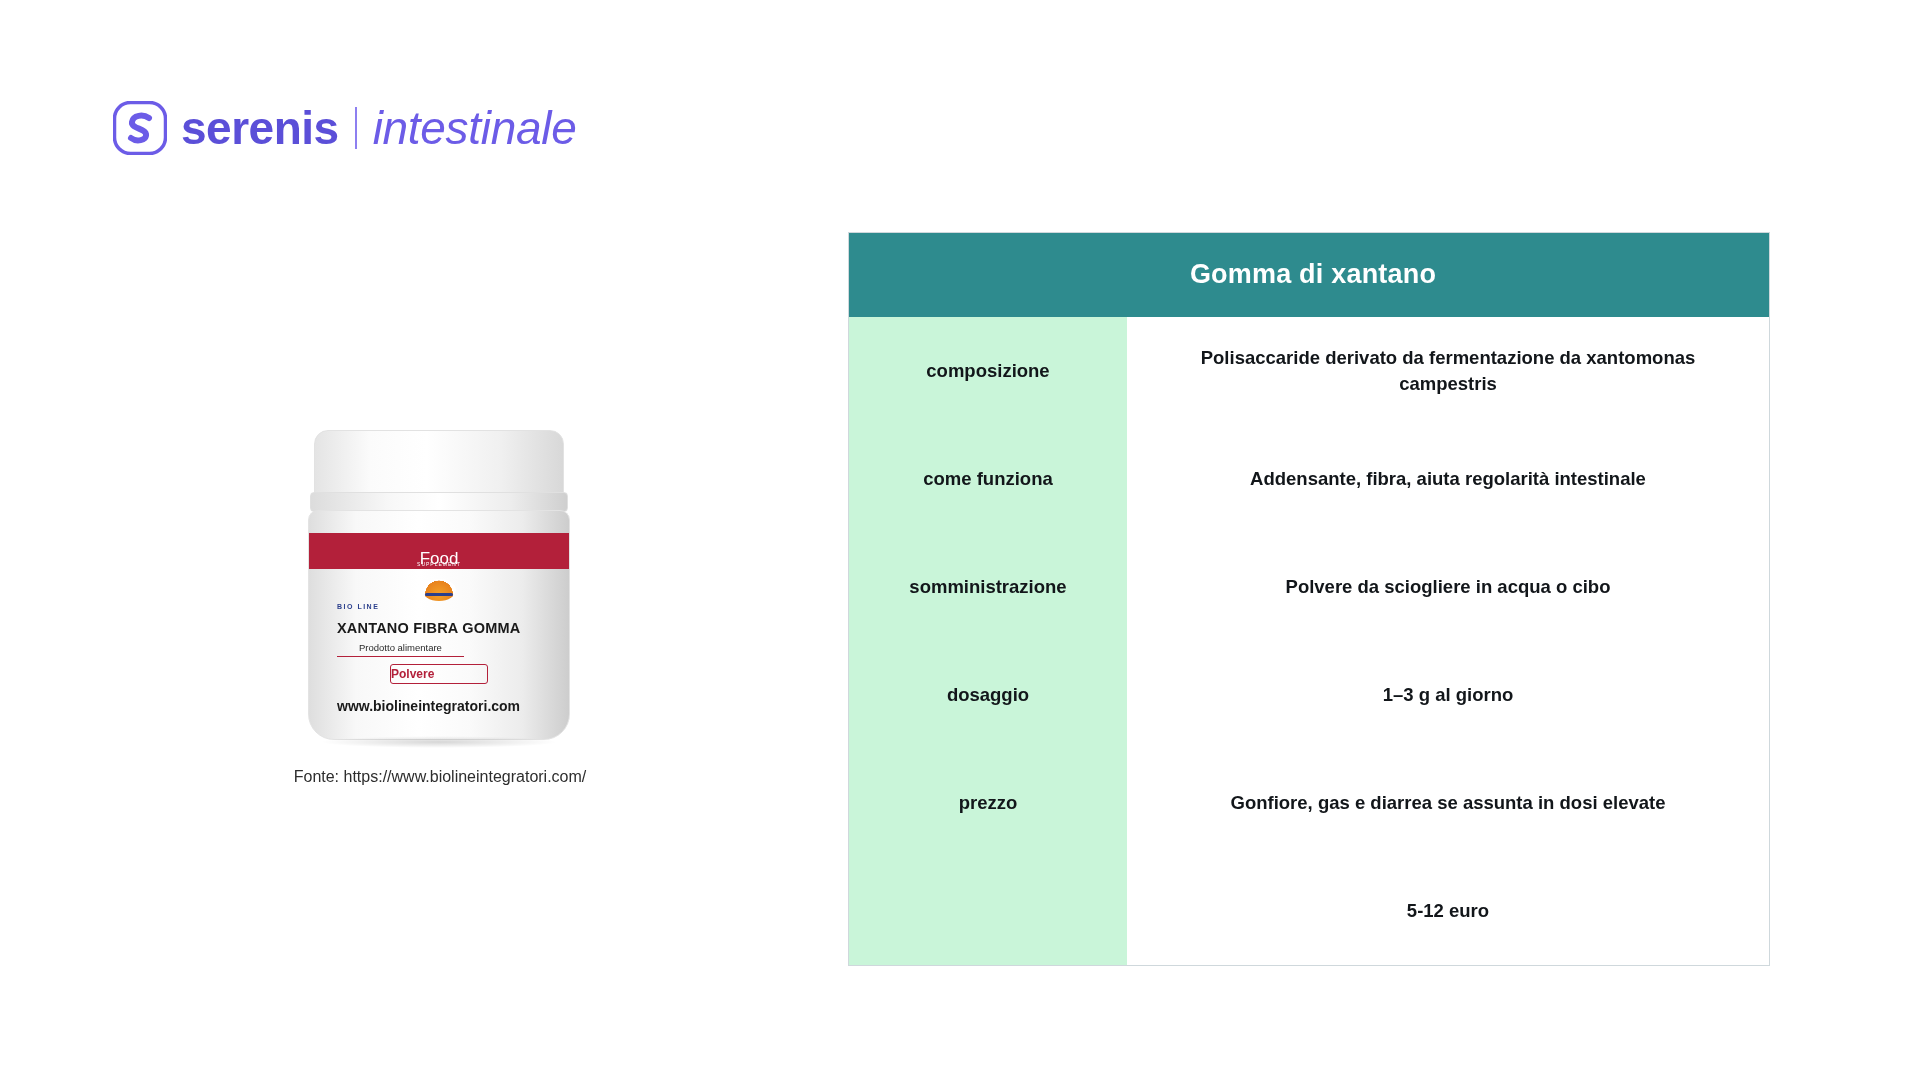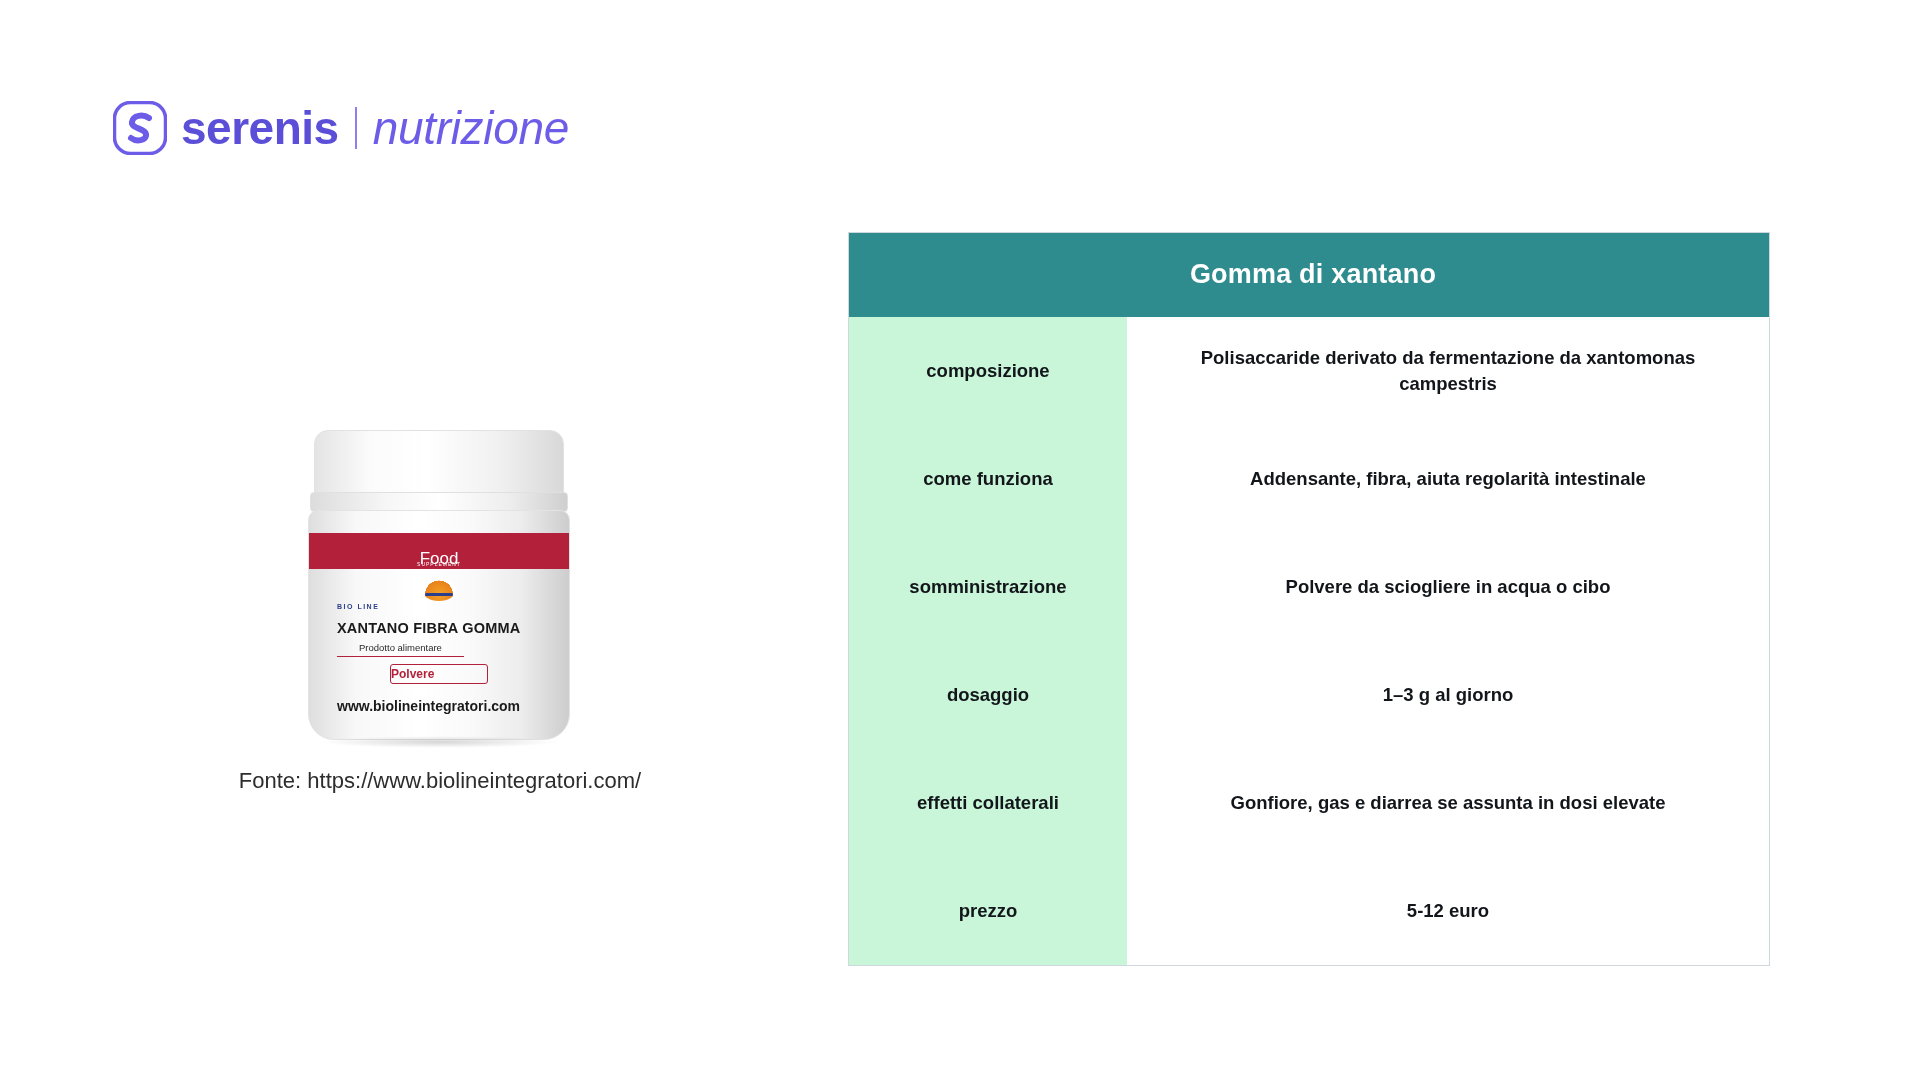--- a/index.html
+++ b/index.html
@@ -198,21 +198,21 @@
     position: absolute;
     left: 30px;
     top: 316px;
     width: 238px;
     height: 12px;
     background: radial-gradient(ellipse at center, rgba(0,0,0,0.16) 0%, rgba(0,0,0,0) 70%);
   }
   .source-caption {
     margin-top: 18px;
     text-align: center;
-    font-size: 22px;
+    font-size: 16px;
     color: #2d2d2d;
   }
 
   
   .info-table {
     position: absolute;
     left: 848px;
     top: 232px;
     width: 922px;
     border: 1px solid #cfd8dc;
@@ -266,21 +266,21 @@
   <div class="brand">
     <span class="brand-mark">
       <svg width="54" height="54" viewBox="0 0 54 54" xmlns="http://www.w3.org/2000/svg">
         <rect x="1.5" y="1.5" width="51" height="51" rx="16" fill="none" stroke="#6c5ce7" stroke-width="3.5"></rect>
         <path d="M36 17 C30 13, 20 14, 19 21 C18 28, 32 27, 33 33 C34 40, 23 41, 18 37" fill="none" stroke="#6c5ce7" stroke-width="6" stroke-linecap="round"></path>
       </svg>
     </span>
     <span class="brand-text">
       <span class="brand-name">serenis</span>
       <span class="brand-sep"></span>
-      <span class="brand-sub">nutrizione</span>
+      <span class="brand-sub">intestinale</span>
     </span>
   </div>
 
   <div class="product-block">
     <div class="jar-wrap">
       <div class="jar-lid"></div>
       <div class="jar-lid-rim"></div>
       <div class="jar-body">
         <div class="label-band">
           <span>Food</span>
@@ -301,21 +301,20 @@
   </div>
 
   <div class="info-table">
     <div class="table-header">Gomma di xantano</div>
     <div class="table-body">
       <div class="col-labels">
         <div class="cell">composizione</div>
         <div class="cell">come funziona</div>
         <div class="cell">somministrazione</div>
         <div class="cell">dosaggio</div>
-        <div class="cell">effetti collaterali</div>
         <div class="cell">prezzo</div>
       </div>
       <div class="col-values">
         <div class="cell">Polisaccaride derivato da fermentazione da xantomonas campestris</div>
         <div class="cell">Addensante, fibra, aiuta regolarità intestinale</div>
         <div class="cell">Polvere da sciogliere in acqua o cibo</div>
         <div class="cell">1–3 g al giorno</div>
         <div class="cell">Gonfiore, gas e diarrea se assunta in dosi elevate</div>
         <div class="cell">5-12 euro</div>
       </div>

